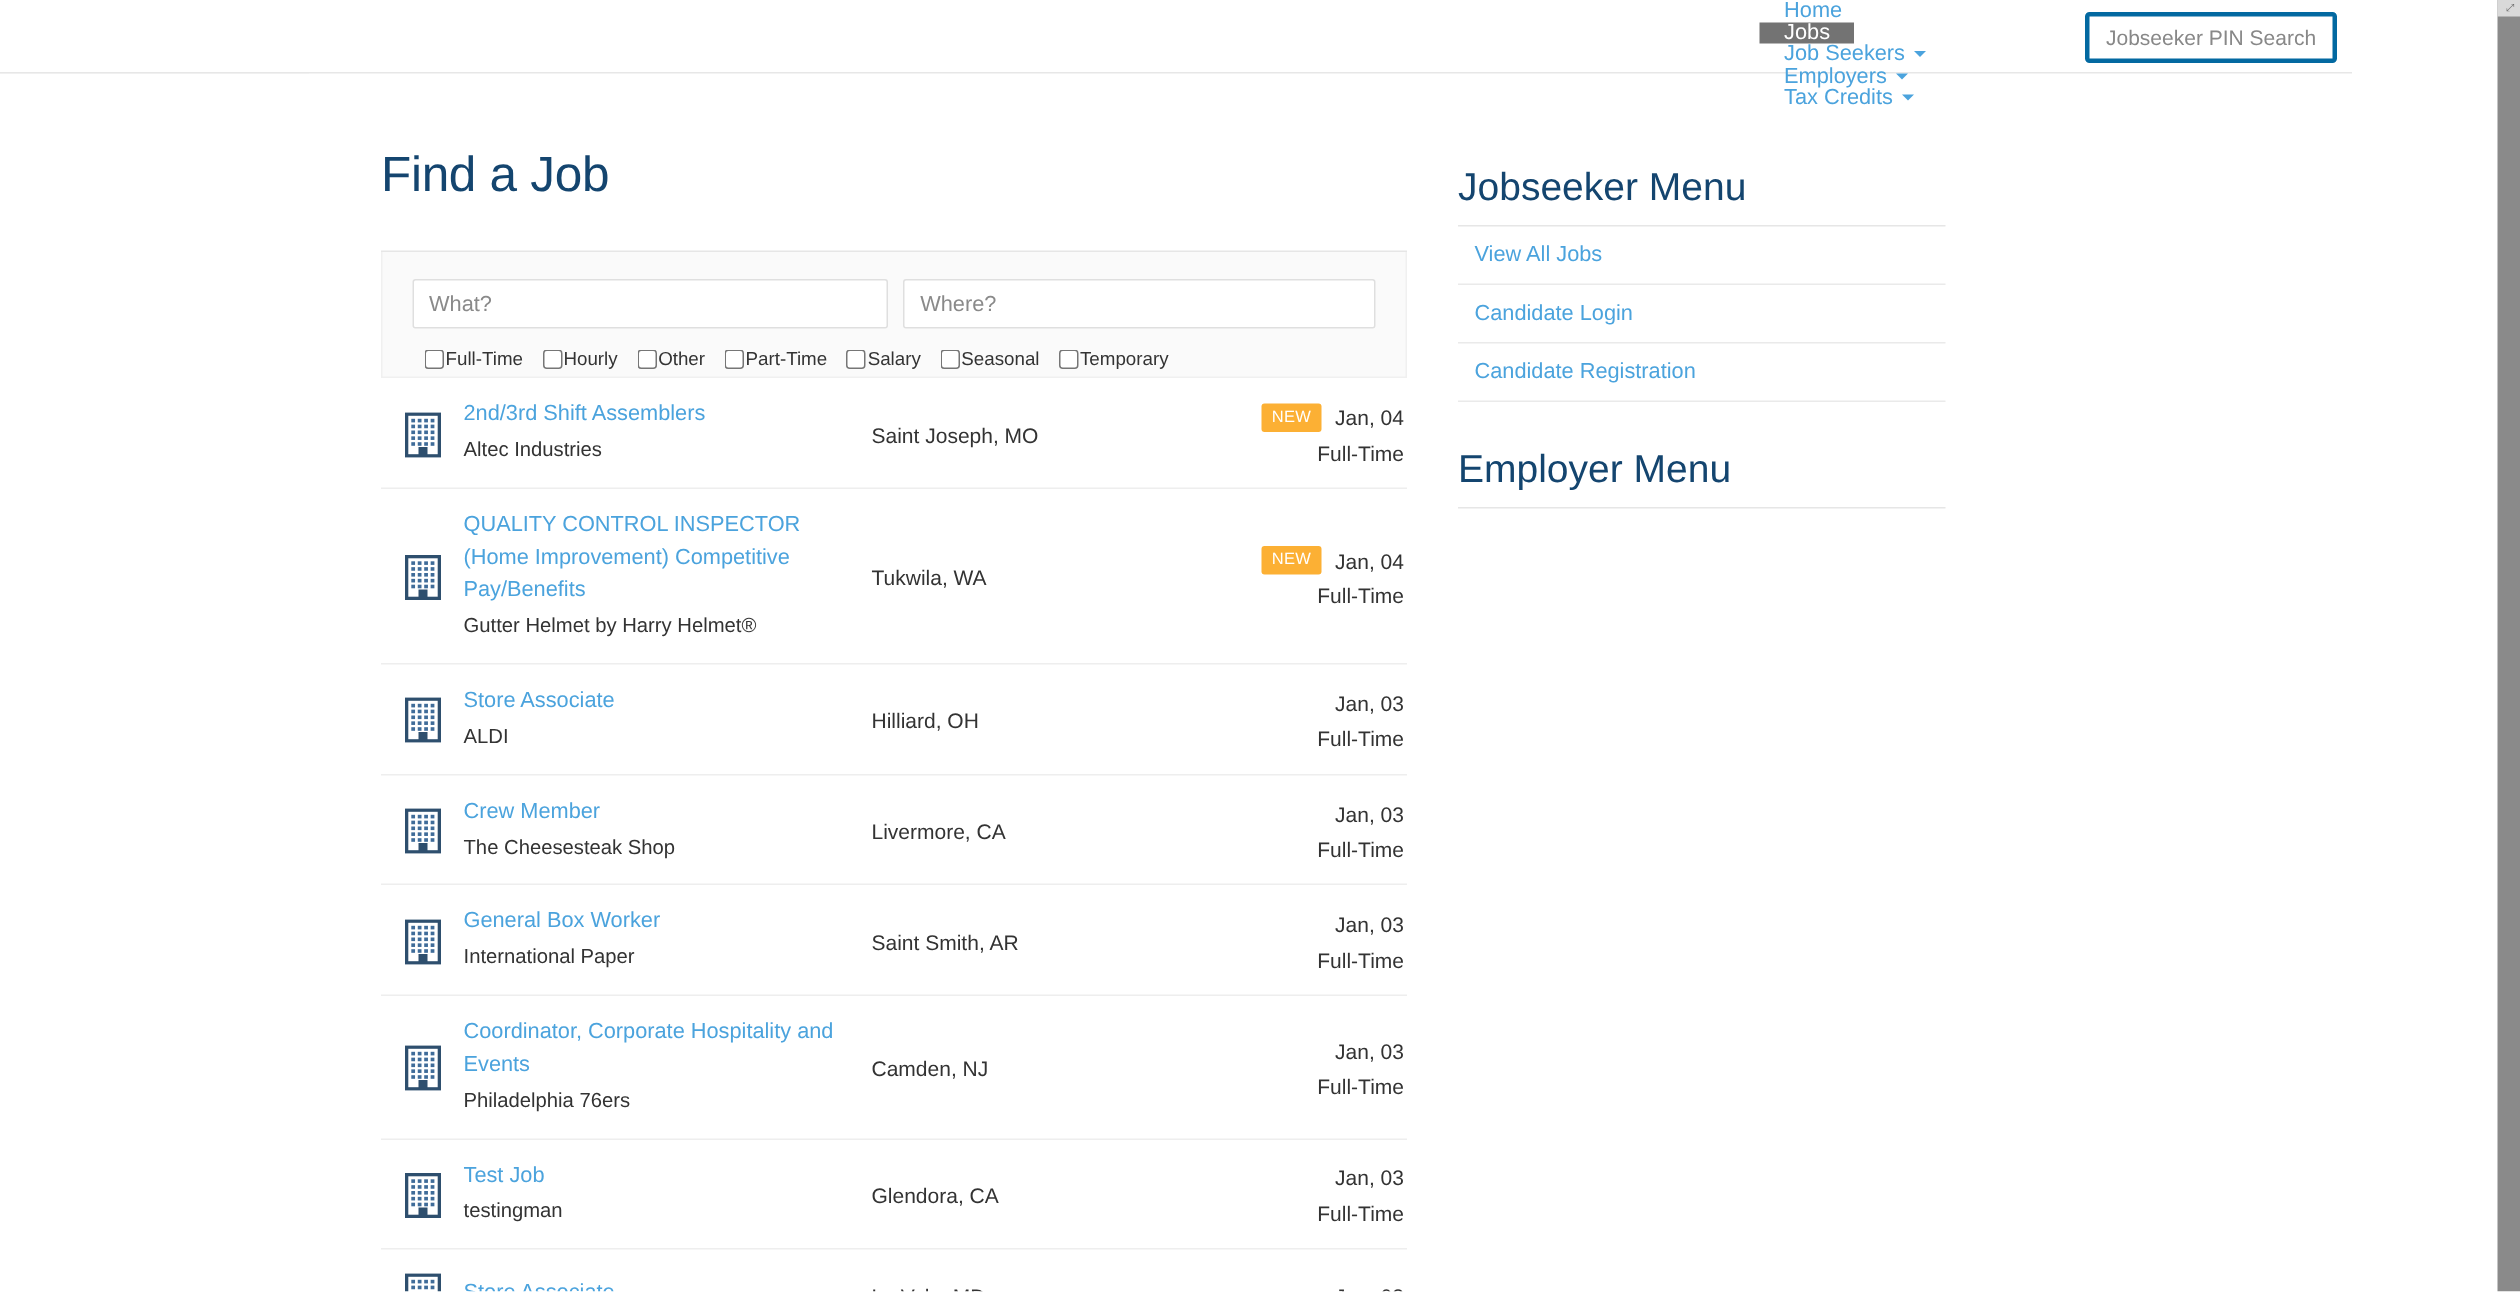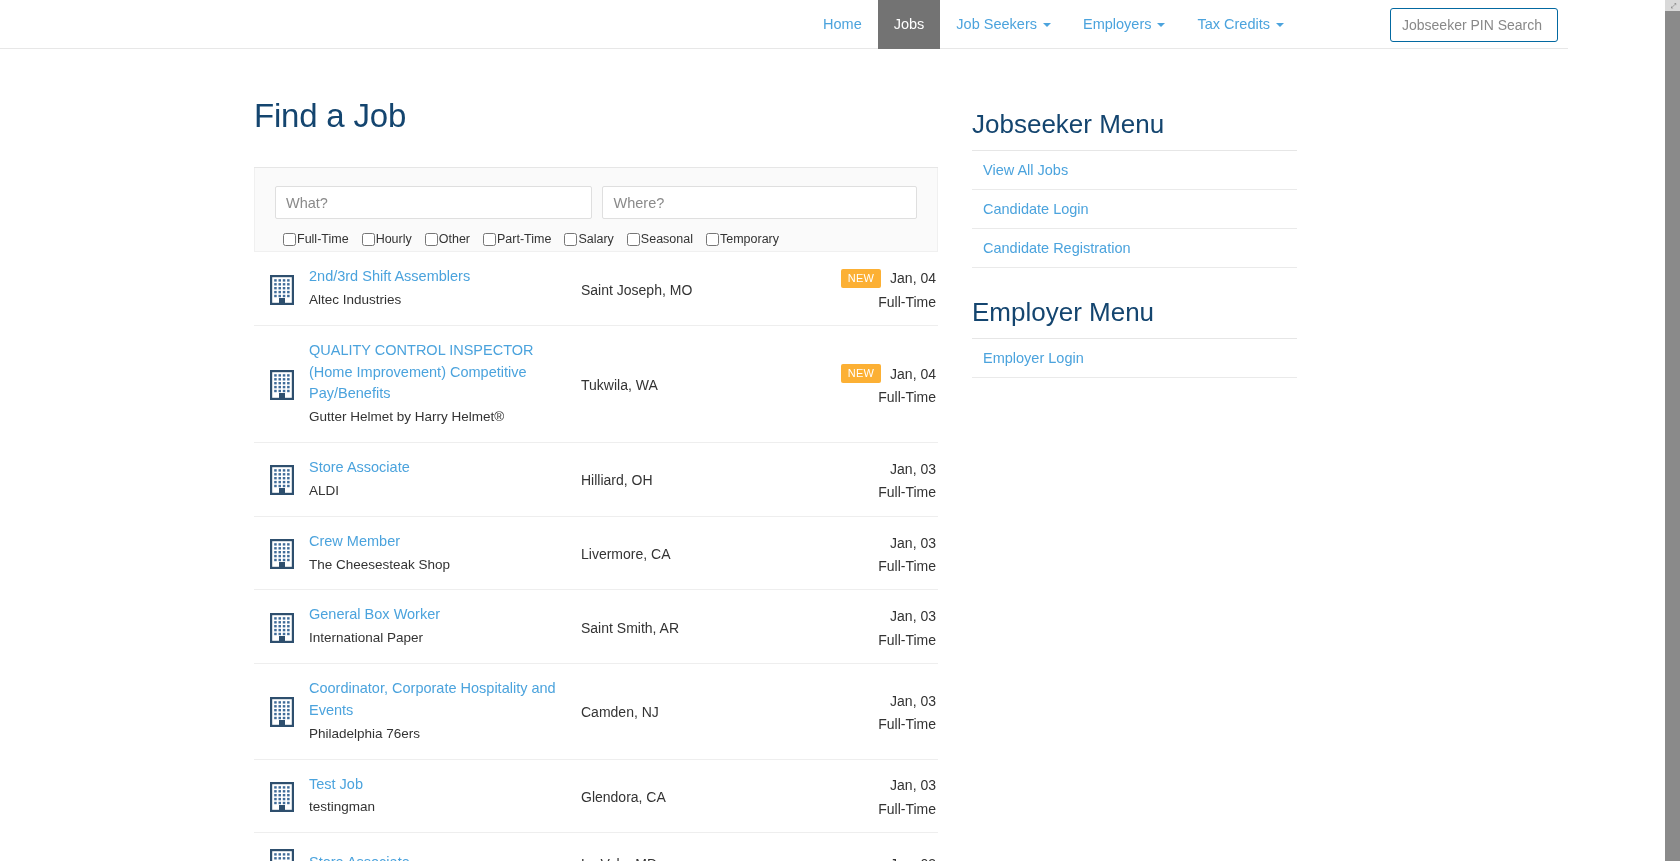--- a/index.html
+++ b/index.html
@@ -44,21 +44,21 @@
     width: 100%;
   }
   .nav-links {
     position: absolute;
     right: 268px;
     top: 0;
     height: 49px;
     display: flex;
     align-items: stretch;
     list-style: none;
-    margin: 0; padding: 0;
+    margin: 0; padding: 0; flex-direction: column;
   }
   .nav-links > li { display: flex; }
   .nav-links a {
     display: flex;
     align-items: center;
     padding: 0 16px;
     color: #4ba3dd;
     text-decoration: none;
     font-size: 14.5px;
     line-height: 1;
@@ -75,21 +75,21 @@
     border-left: 4px solid transparent;
     border-right: 4px solid transparent;
     border-top: 4px solid #4ba3dd;
   }
   .pin-search {
     position: absolute;
     right: 10px;
     top: 8px;
     width: 168px;
     height: 34px;
-    border: 1px solid #0369a1;
+    border: 3px solid #0369a1;
     border-radius: 3px;
     padding: 0 11px;
     font-size: 14px;
     font-family: "Liberation Sans", sans-serif;
     color: #555;
     background: #fff;
     outline: none;
   }
   .pin-search::placeholder { color: #888; }
 
@@ -694,23 +694,20 @@
             <li>
               <a href="#">Candidate Registration</a>
             </li>
           </ul>
 
         <div class="side-gap"></div>
 
         <h2 class="side-heading">Employer Menu</h2>
         <div class="side-rule"></div>
         <ul class="side-menu" id="employer-menu">
-            <li>
-              <a href="#">Employer Login</a>
-            </li>
           </ul>
       </div>
 
     </div>
   </div>
 </div>
 
 <div class="os-scroll"></div>
 <div class="os-scroll-top">
   <span class="resize-grip">⤢</span>

